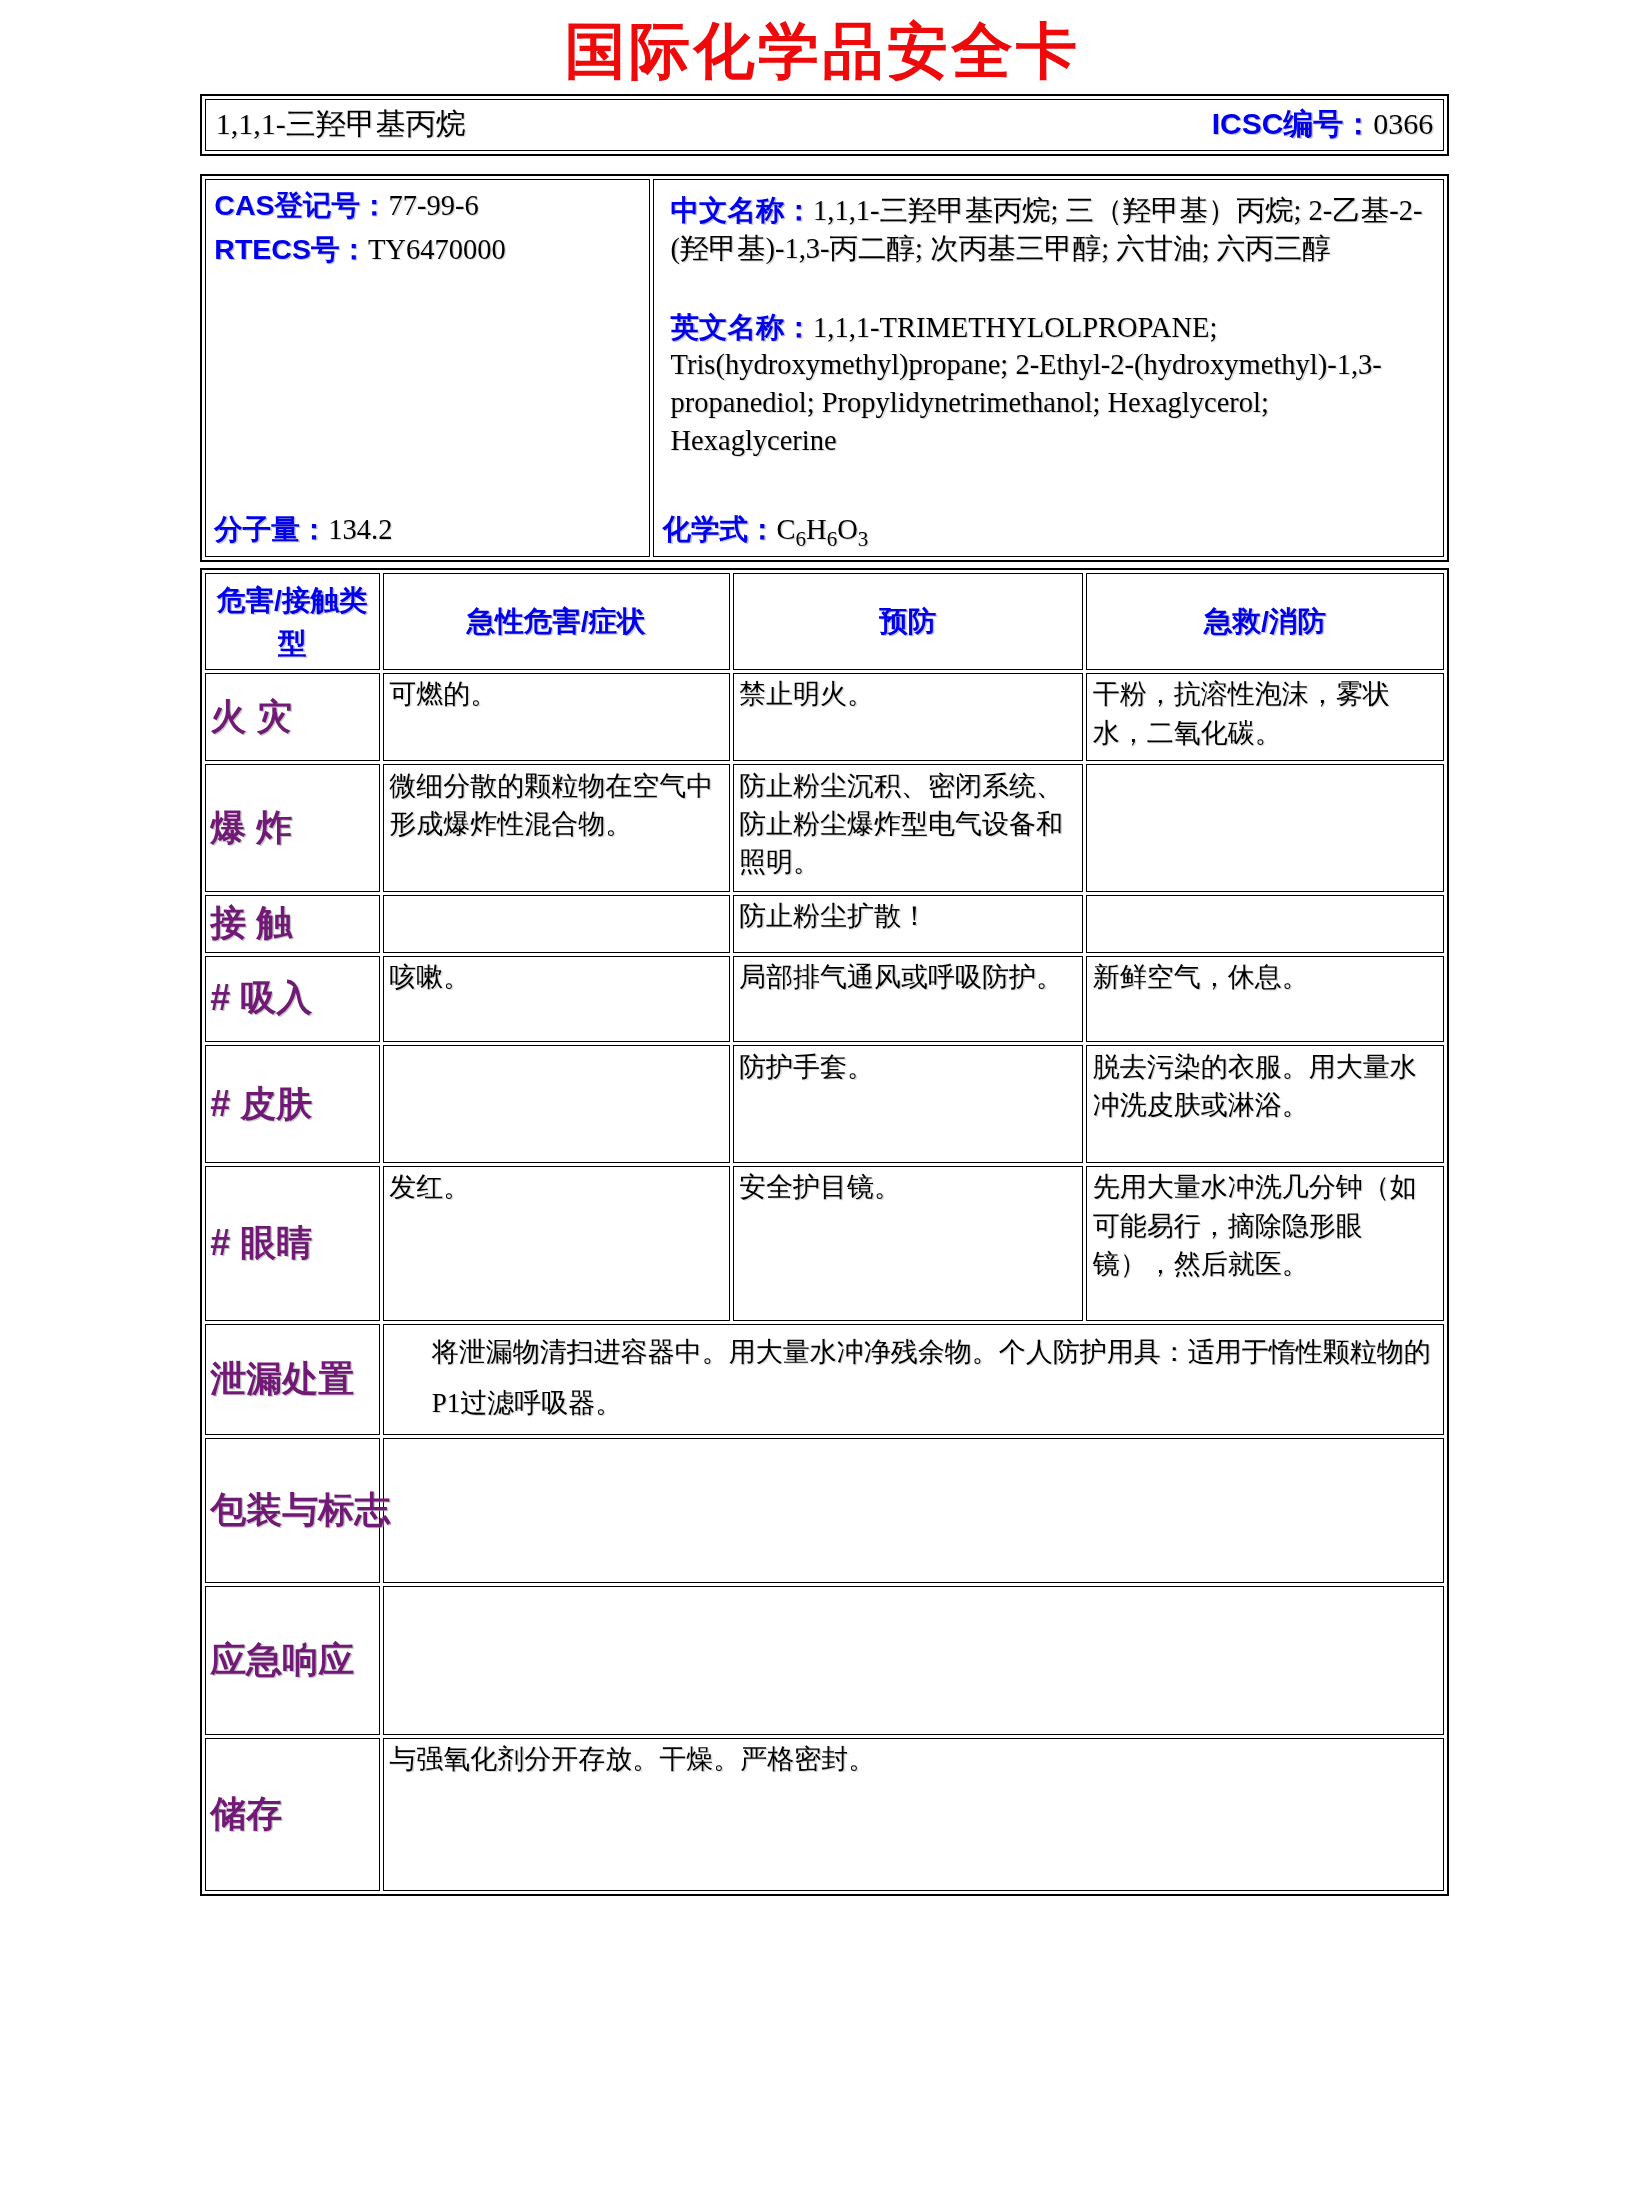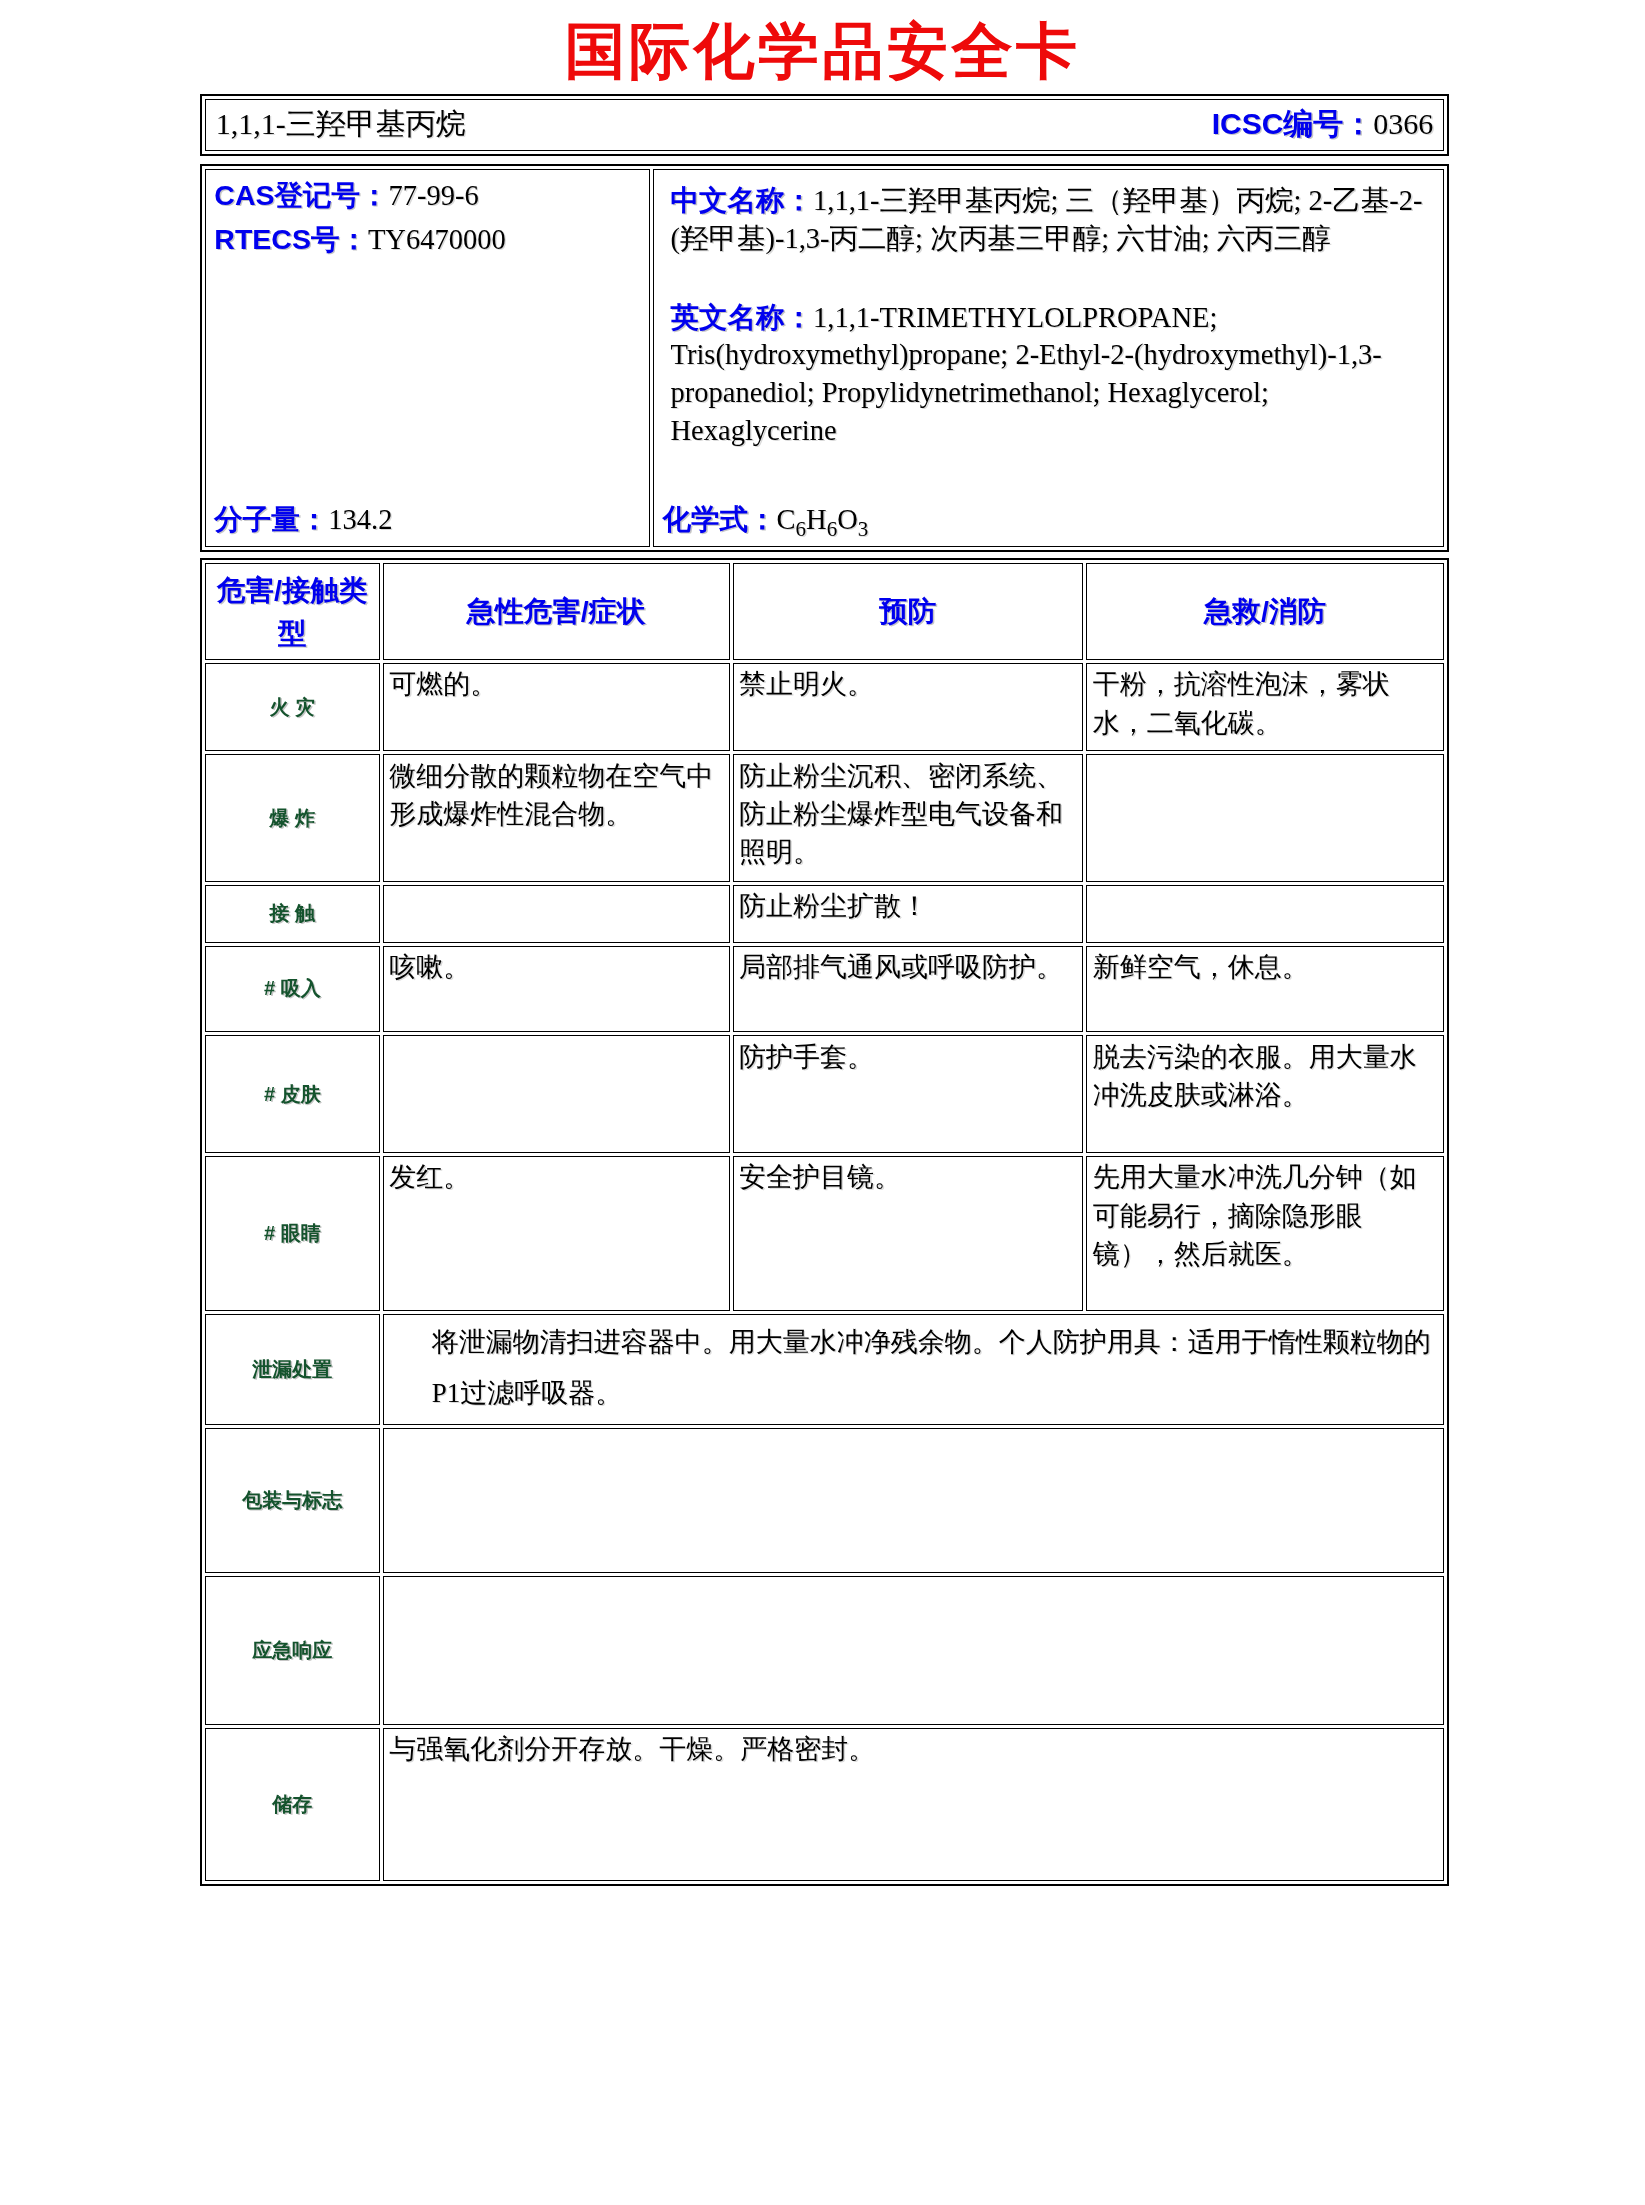--- a/index.html
+++ b/index.html
@@ -41,21 +41,21 @@
     border-spacing: 3.5px;
     background: #fff;
     table-layout: fixed;
   }
   table.box td {
     border: 1.4px solid #000;
     background: #fff;
     vertical-align: top;
   }
 
-  .t-head { margin-bottom: 8px; }
+  .t-head { margin-bottom: 18px; }
   .t-ident { margin-bottom: 6.3px; }
 
   
   .head-cell { height: 50px; padding: 0 9.7px; vertical-align: middle !important; }
   .head-flex { display: flex; align-items: center; justify-content: space-between; }
   .chem-name { font-size: 30px; }
   .icsc { white-space: nowrap; }
 
   
   .blabel {
@@ -89,23 +89,22 @@
     color: #0000ee;
     text-align: center;
     vertical-align: middle !important;
     padding: 2.8px 7px;
     text-shadow: 1.4px 1.4px 0 rgba(150,150,150,0.55);
     line-height: 1.5;
   }
   td.row-label {
     font-family: "Liberation Sans", "DejaVu Sans", sans-serif;
     font-weight: bold;
-    font-size: 20px;
-    color: #14532d;
-    text-align: center;
+    font-size: 36px;
+    color: #701a75;
     vertical-align: middle !important;
     padding: 2.8px 4.2px;
     text-shadow: 1.4px 1.4px 0 rgba(150,150,150,0.55);
     white-space: nowrap;
   }
   td.cell {
     font-size: 27px;
     line-height: 1.42;
     padding: 1.4px 5.6px 4.2px 5.6px;
     text-shadow: 1.4px 1.4px 0 rgba(160,160,160,0.4);

